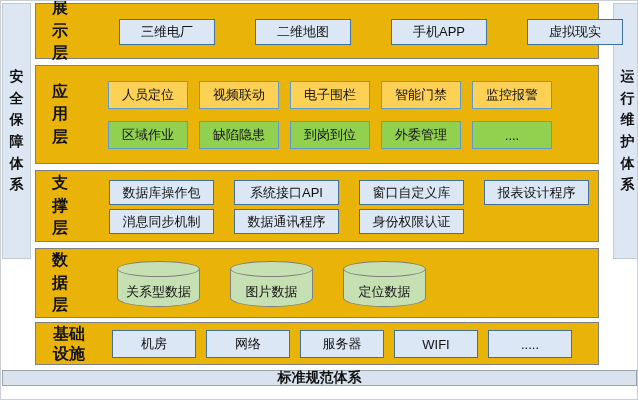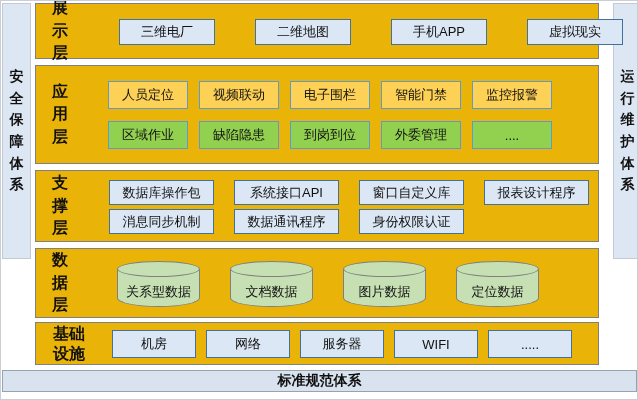--- a/index.html
+++ b/index.html
@@ -15,21 +15,21 @@
     background:#dde7f3;border:1px solid #c3cad4;box-sizing:border-box;
     display:flex;align-items:center;justify-content:center;
   }
   .pillar.left{left:1px;}
   .pillar.right{left:606px;margin-left:6px;}
   .vtext{
     width:15px;font-size:14px;font-weight:bold;line-height:1.55;
     word-break:break-all;text-align:center;
   }
   .bottombar{
-    position:absolute;left:1px;top:369px;width:635px;height:22px;
+    position:absolute;left:1px;top:369px;width:635px;height:16px;
     background:#d9e3f0;border:1px solid #9aa2ad;box-sizing:border-box;
     display:flex;align-items:center;justify-content:center;
     font-size:14px;font-weight:bold;
   }
   
   .layer{
     position:absolute;left:34px;width:564px;
     background:#eab308;border:1px solid #808080;box-sizing:border-box;
   }
   .l1{top:2px;height:56px;}
@@ -166,25 +166,20 @@
       <div class="row r-l4">
 
       <div class="cyl">
             <div class="cyl-body"></div>
             <div class="cyl-top"></div>
             <div class="cyl-label">关系型数据</div>
           </div>
           <div class="cyl">
             <div class="cyl-body"></div>
             <div class="cyl-top"></div>
-            <div class="cyl-label">文档数据</div>
-          </div>
-          <div class="cyl">
-            <div class="cyl-body"></div>
-            <div class="cyl-top"></div>
             <div class="cyl-label">图片数据</div>
           </div>
           <div class="cyl">
             <div class="cyl-body"></div>
             <div class="cyl-top"></div>
             <div class="cyl-label">定位数据</div>
           </div>
         </div>
     </div>
   </section>

